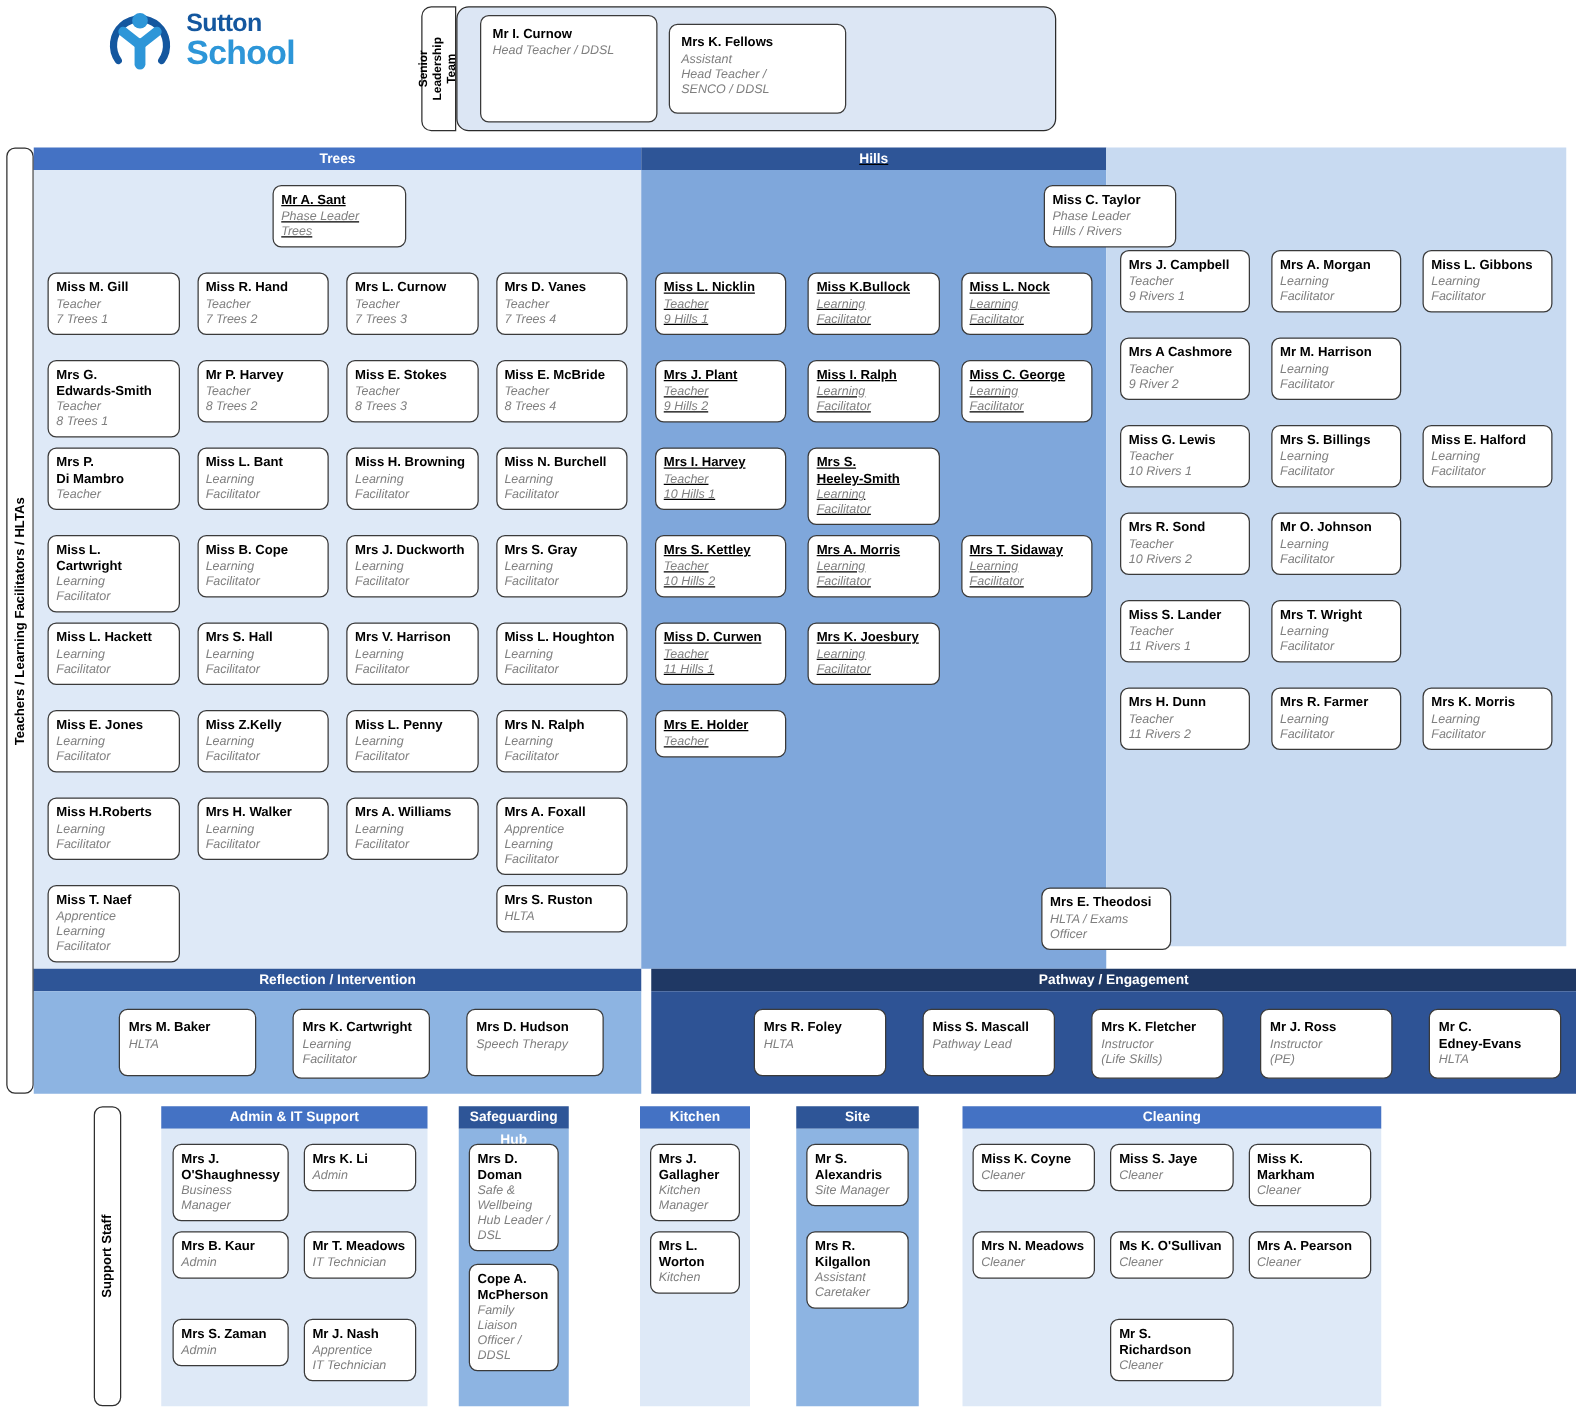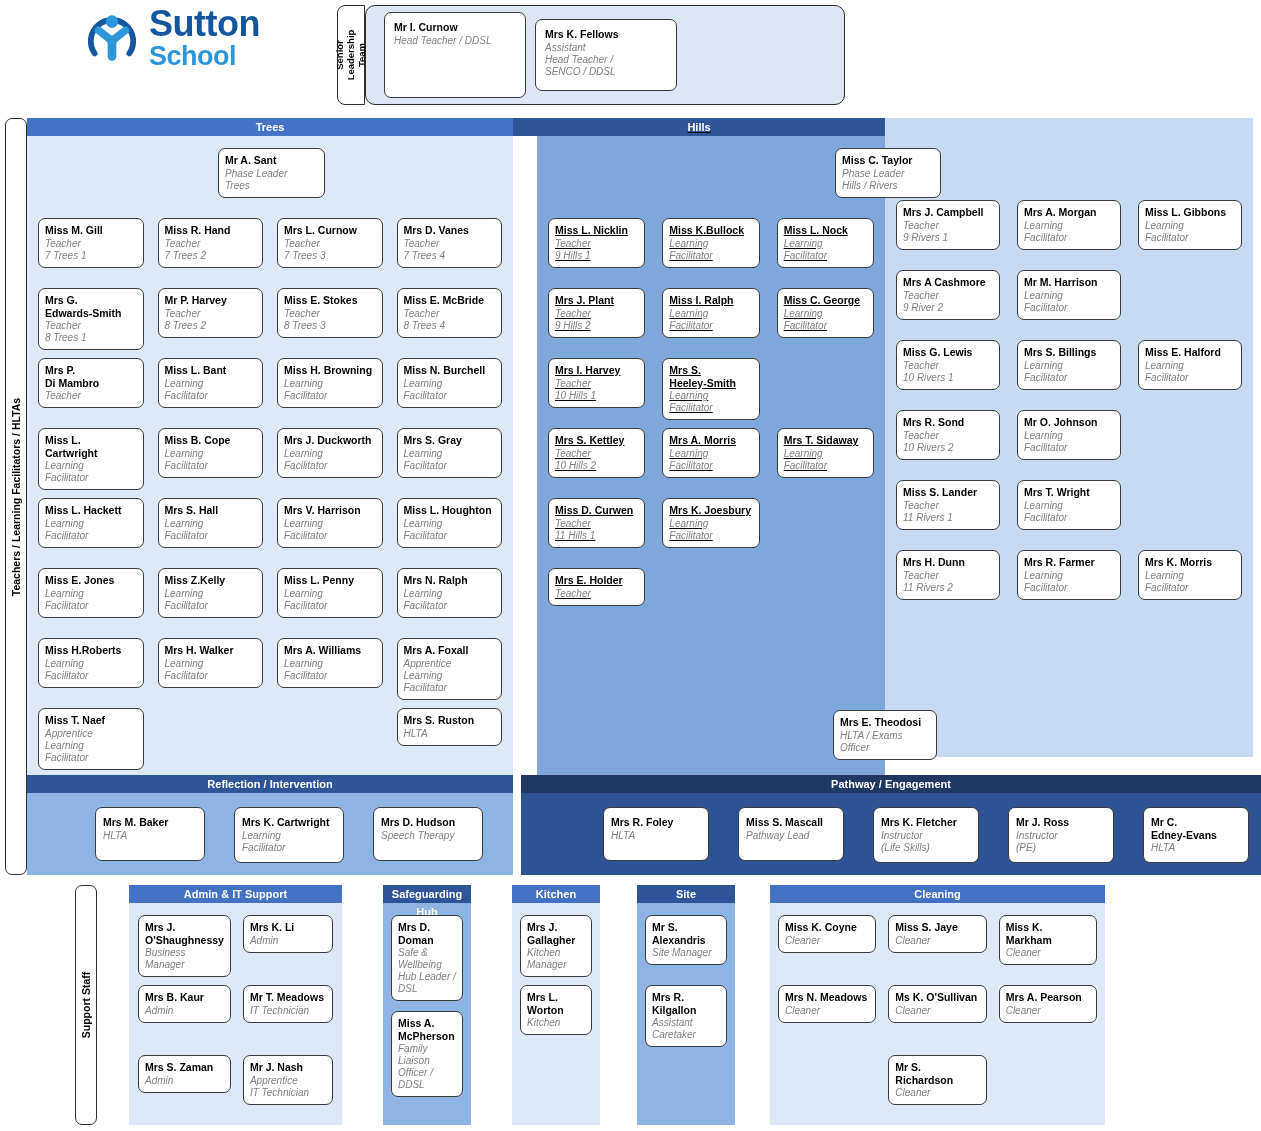--- a/index.html
+++ b/index.html
@@ -8,21 +8,21 @@
   .page { position:relative; width:1261px; height:1131px; background:#fff; overflow:hidden; }
 
   
   .card { background:#fff; border:1.3px solid #3a3a3a; border-radius:7px; padding:5px 6px; }
   .nm { font-size:10.5px; font-weight:bold; color:#000; line-height:1.2; white-space:pre-line; }
   .rl { font-size:10px; font-style:italic; color:#7f7f7f; line-height:1.2; white-space:pre-line; margin-top:1px; }
   .cell-empty { visibility:hidden; }
 
   
   .logo { position:absolute; left:85px; top:6px; display:flex; align-items:center; gap:10px; }
-  .logo-t1 { font-size:36px; font-weight:bold; color:var(--logo_dark); line-height:1.02; letter-spacing:-0.5px; }
+  .logo-t1 { font-size:20px; font-weight:bold; color:var(--logo_dark); line-height:1.02; letter-spacing:-0.5px; }
   .logo-t2 { font-size:27px; font-weight:bold; color:var(--logo_light); line-height:1.02; letter-spacing:-0.5px; }
 
   
   .vlabel { position:absolute; background:#fff; border:1.3px solid #2f2f2f; border-radius:7px; }
   .vlabel span { position:absolute; left:50%; top:50%; transform:translate(-50%,-50%) rotate(-90deg); text-align:center; font-weight:bold; color:#000; }
   .slt-label span { font-size:9.5px; line-height:1.15; white-space:pre-line; }
   .main-label span, .support-label span { font-size:10.5px; white-space:nowrap; }
 
   
   .slt { position:absolute; left:337px; top:5px; width:508px; height:100px; }
@@ -38,49 +38,49 @@
   .sec { position:absolute; top:0; height:657px; }
   .sec-trees  { left:22px;  width:486px; }
   .sec-hills  { left:508px; width:372px;text-decoration:underline; }
   .sec-rivers { left:880px; width:368px; }
   .sec-header { height:18px; font-size:11px; font-weight:bold; color:#fff; text-align:center; line-height:18px; }
   .hm { background:var(--header_mid); }
   .hd { background:var(--header_dark); }
   .hn { background:var(--header_navy); }
   .sec-body { height:639px; padding-top:82px; }
   .sec-trees  .sec-body { background:var(--bg_trees); }
-  .sec-hills  .sec-body { background:var(--bg_hills);margin-left:24px; }
+  .sec-hills  .sec-body { background:var(--bg_hills); }
   .sec-rivers .sec-body { background:var(--bg_rivers); }
 
   .grid { display:grid; align-items:start; grid-auto-rows:70px; }
   .g4 { grid-template-columns:repeat(4,1fr); column-gap:14px; padding:0 11px; }
   .g3h { grid-template-columns:repeat(3,1fr); column-gap:17px; padding:0 11px; }
 
   
   .fcard { position:absolute; z-index:2; }
-  .card-sant     { left:213px; top:30px;  width:107px; }
+  .card-sant     { left:213px; top:30px;  width:107px;text-decoration:underline; }
   .card-taylor   { left:830px; top:30px;  width:106px; }
   .card-theodosi { left:828px; top:592px; width:104px; }
 
   
   .subsec { position:absolute; top:657px; height:100px; }
   .reflection { left:22px; width:486px; }
   .pathway    { left:516px; width:740px; }
   .sub-body { height:82px; display:flex; align-items:flex-start; gap:29px; }
   .reflection .sub-body { background:var(--bg_reflection); padding:14px 0 0 68px; }
   .pathway .sub-body    { background:var(--bg_pathway);    padding:14px 0 0 82px; }
   .reflection .card { width:110px; min-height:54px; padding:8px 7px; }
   .pathway .card    { width:106px; min-height:54px; padding:8px 7px; }
 
   
   .support { position:absolute; left:75px; top:885px; width:1030px; height:240px; }
   .support-label { left:0; top:0; width:22px; height:240px; }
   .grp { position:absolute; top:0; height:240px;padding-left:32px; }
   .grp-admin   { left:22px;  width:245px; }
-  .grp-safe    { left:276px; width:120px; }
+  .grp-safe    { left:260px; width:120px; }
   .grp-kitchen { left:405px; width:120px; }
   .grp-site    { left:530px; width:130px; }
   .grp-clean   { left:663px; width:367px; }
   .grp-body { height:222px; padding-top:12px; }
   .grp-admin   .grp-body { background:var(--panel_light); }
   .grp-safe    .grp-body { background:var(--panel_mid); }
   .grp-kitchen .grp-body { background:var(--panel_light); }
   .grp-site    .grp-body { background:var(--panel_mid); }
   .grp-clean   .grp-body { background:var(--panel_light); }
   .g2 { grid-template-columns:repeat(2,1fr); column-gap:12px; padding:0 9px; }
@@ -568,21 +568,21 @@
     <div class="grp grp-safe">
       <div class="sec-header hd">Safeguarding Hub</div>
       <div class="grp-body">
         <div class="colstack">
             <div class="card">
               <div class="nm">Mrs D. Doman</div>
               <div class="rl">Safe &amp; Wellbeing
 Hub Leader / DSL</div>
             </div>
             <div class="card">
-              <div class="nm">Miss A.
+              <div class="nm">Cope A.
 McPherson</div>
               <div class="rl">Family Liaison
 Officer / DDSL</div>
             </div>
           </div>
       </div>
     </div>
 
     <div class="grp grp-kitchen">
       <div class="sec-header hm">Kitchen</div>

